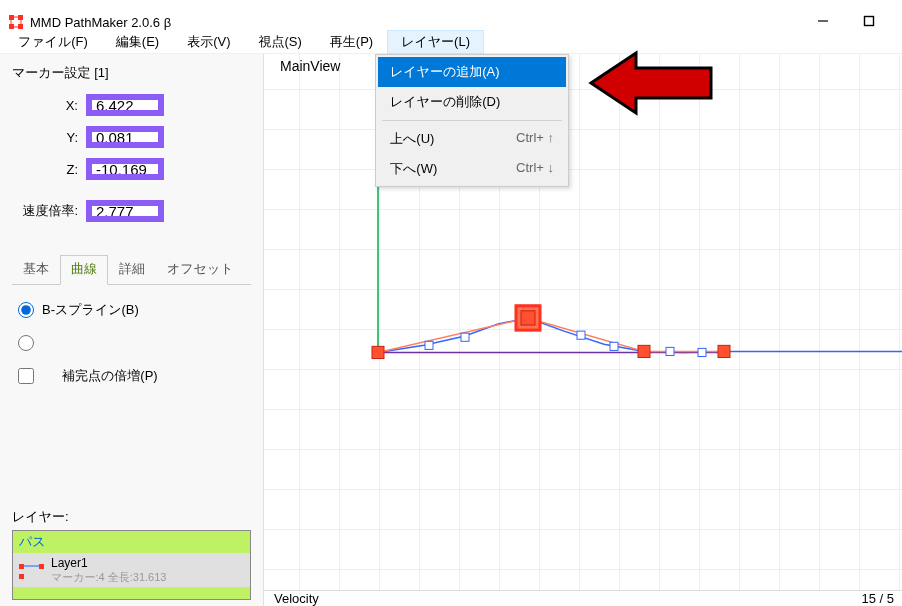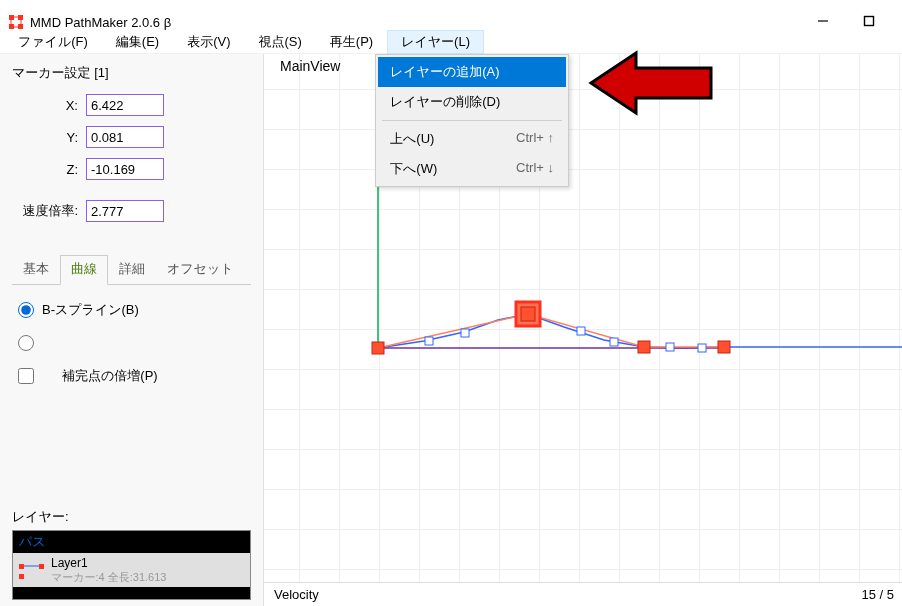--- a/index.html
+++ b/index.html
@@ -13,45 +13,45 @@
     
     .menubar { height: 24px; display: flex; align-items: center; padding: 0 4px; background: #fff; border-bottom: 1px solid #f0f0f0; }
     .menu-item { padding: 3px 14px; font-size: 13px; cursor: default; }
     .menu-item.open { border: 1px solid #cce8ff; background: #e5f3ff; padding: 2px 13px; }
     
     .content { display: flex; height: calc(100% - 54px); }
     .sidebar { width: 264px; background: #f8f8f8; border-right: 1px solid #e0e0e0; padding: 10px 12px 0 12px; display: flex; flex-direction: column; }
     .group-title { font-size: 13px; margin-bottom: 12px; }
     .field-row { display: flex; align-items: center; margin-bottom: 10px; }
     .field-row .lbl { width: 74px; text-align: right; padding-right: 8px; font-size: 13px; }
-    .field-row input { width: 78px; height: 22px; border: 1px solid #8b5cf6; padding: 0 4px; font-size: 13px; background: #fff; }
+    .field-row input { width: 78px; height: 22px; border: 6px solid #8b5cf6; padding: 0 4px; font-size: 15px; background: #fff; }
     
     .tabs { display: flex; margin-top: 22px; border-bottom: 1px solid #ccc; }
     .tab { padding: 4px 10px 6px 10px; font-size: 13px; cursor: default; border: 1px solid transparent; position: relative; top: 1px; color: #555; }
     .tab.active { background: #f8f8f8; border: 1px solid #ccc; border-bottom: 1px solid #f8f8f8; color: #4d7c0f; }
     
     .tab-body { padding: 16px 6px; }
     .radio-row, .check-row { display: flex; align-items: center; margin-bottom: 16px; font-size: 13px; }
     .radio-row input, .check-row input { margin-right: 8px; width: 16px; height: 16px; accent-color: #0068d9; }
     
     .layer-section { margin-top: auto; padding-bottom: 6px; }
     .layer-label { font-size: 13px; margin-bottom: 4px; }
-    .layer-box { border: 1px solid #888; background: #000000; height: 70px; }
+    .layer-box { border: 1px solid #888; background: #bef264; height: 70px; }
     .layer-header { color: #0066cc; padding: 2px 6px; font-size: 13px; border-bottom: 1px solid #e0e0e0; }
     .layer-item { display: flex; align-items: center; padding: 2px 4px; background: #e0e0e0; }
     .layer-thumb { width: 30px; height: 26px; margin-right: 4px; position: relative; }
     .layer-text { font-size: 12px; }
     .layer-name { color: #000; }
     .layer-info { color: #999; font-size: 11px; }
     
     .main-area { flex: 1; display: flex; flex-direction: column; position: relative; }
     .main-view-label { position: absolute; top: 4px; left: 16px; font-size: 14px; z-index: 2; }
     .canvas-area { flex: 1; position: relative; overflow: hidden; }
     .grid-bg { position: absolute; inset: 0; background-image: linear-gradient(#eee 1px, transparent 1px), linear-gradient(90deg, #eee 1px, transparent 1px); background-size: 40px 40px; background-position: -5px -5px; }
-    .velocity-panel { height: 24px; border-top: 1px solid #ddd; display: flex; align-items: center; padding: 0 10px; position: relative; }
+    .velocity-panel { height: 16px; border-top: 1px solid #ddd; display: flex; align-items: center; padding: 0 10px; position: relative; }
     .velocity-label { font-size: 13px; }
     .frame-counter { position: absolute; right: 8px; font-size: 13px; }
     
     .dropdown { position: absolute; top: 54px; left: 375px; width: 194px; background: #f0f0f0; border: 1px solid #ccc; box-shadow: 2px 2px 4px rgba(0,0,0,0.15); z-index: 100; padding: 2px; }
     .dropdown-item { padding: 6px 12px; font-size: 13px; display: flex; justify-content: space-between; cursor: default; }
     .dropdown-item.highlighted { background: #0078d7; color: #fff; }
     .dropdown-sep { height: 1px; background: #d0d0d0; margin: 3px 4px; }
     .dropdown-item .shortcut { color: #666; }
     
     .arrow-annotation { position: absolute; top: 48px; left: 586px; z-index: 200; pointer-events: none; }

